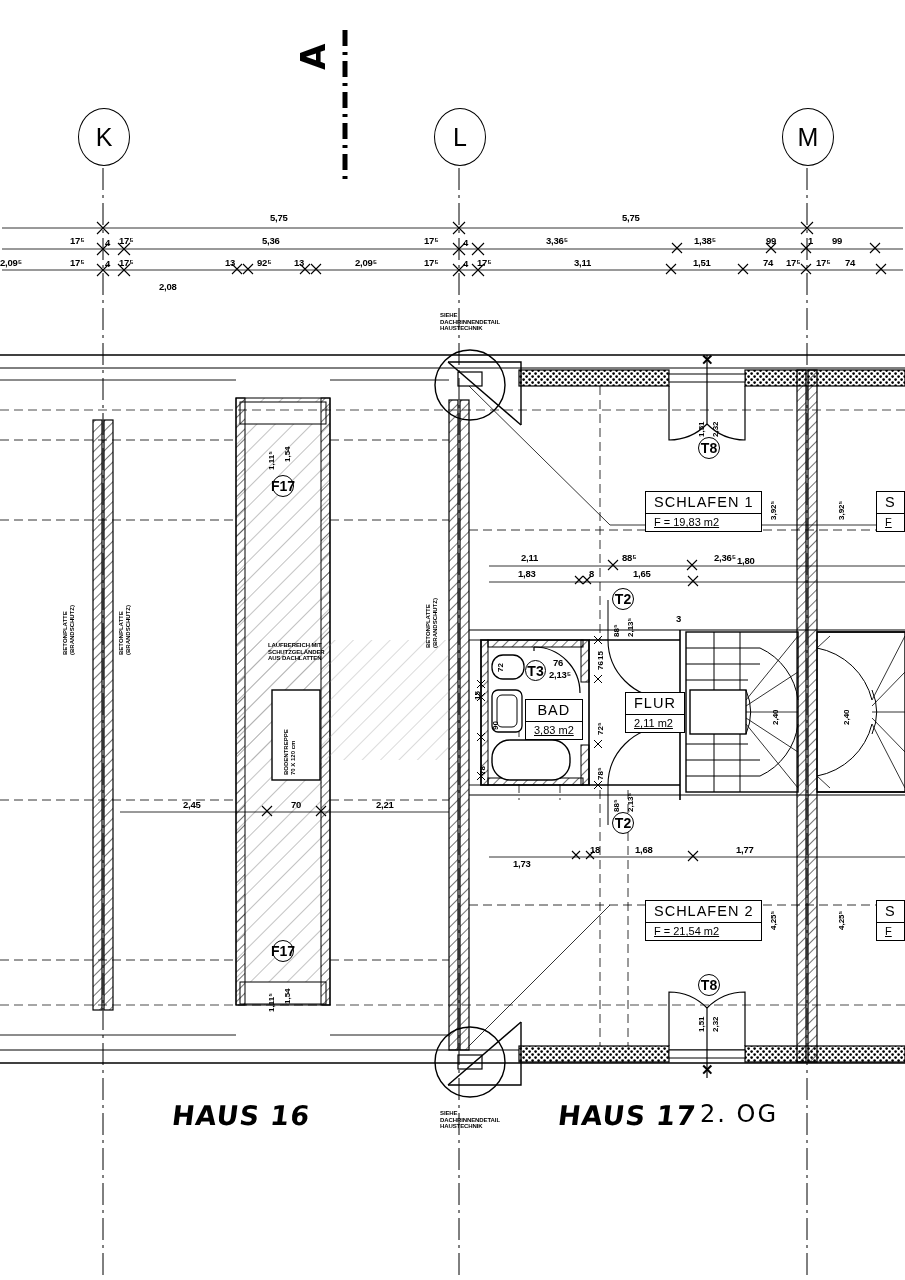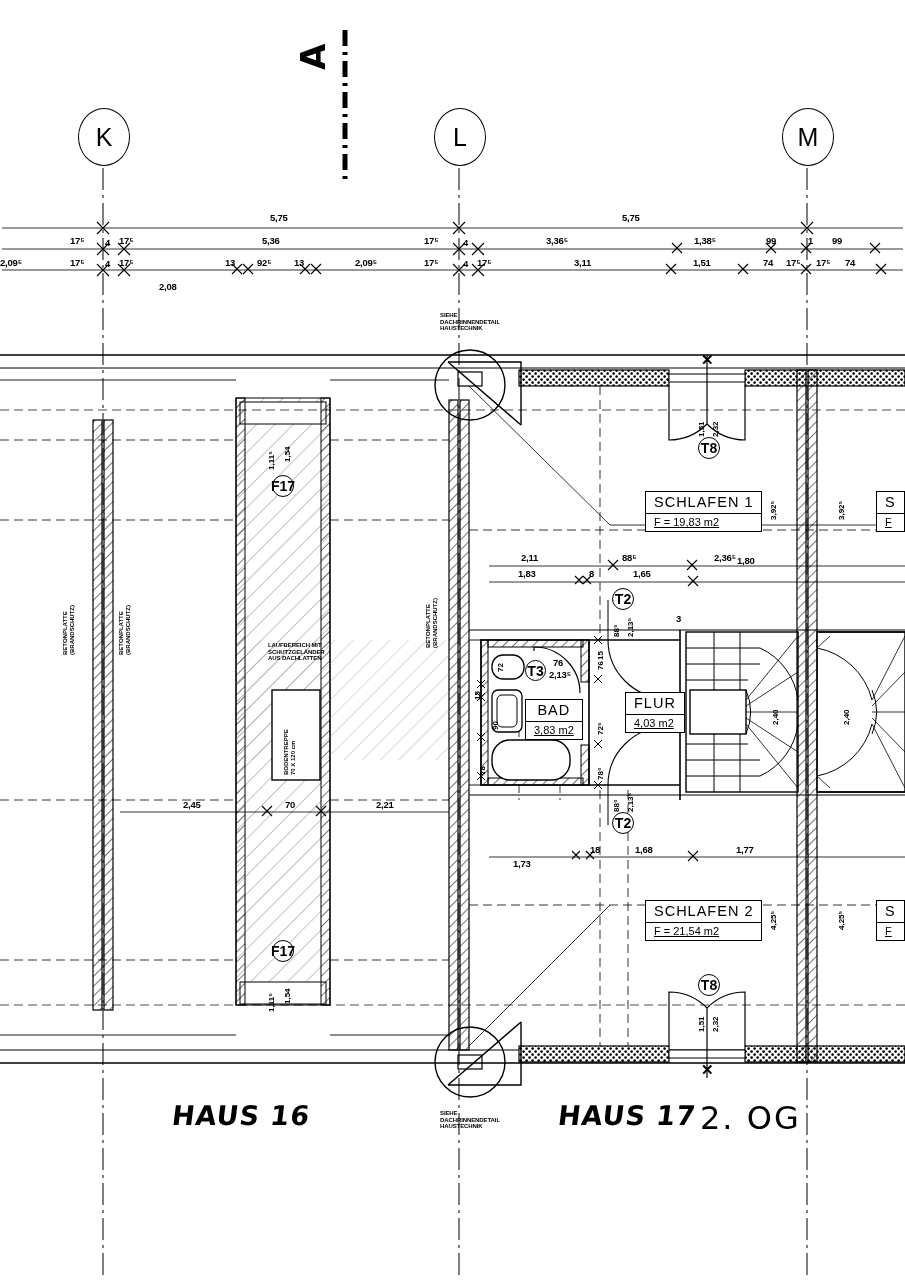--- a/index.html
+++ b/index.html
@@ -16,21 +16,21 @@
   .roomname{font-size:14.5px;letter-spacing:1px;}
   .roomarea{font-size:11px;}
   .bubble{position:absolute;border:1.6px solid #000;border-radius:50%;
           display:flex;align-items:center;justify-content:center;
           font-size:25px;background:#fff;}
   .tag{position:absolute;border:1.3px solid #000;border-radius:50%;
        display:flex;align-items:center;justify-content:center;
        font-size:14px;font-weight:bold;background:#fff;}
   .hand{font-family:"DejaVu Sans", sans-serif;font-weight:bold;
         font-size:27px;letter-spacing:1px;transform:skewX(-7deg);}
-  .hand2{font-family:"DejaVu Sans", sans-serif;font-size:32px;letter-spacing:2px;}
+  .hand2{font-family:"DejaVu Sans", sans-serif;font-size:24px;letter-spacing:2px;}
   .sectA{font-family:"DejaVu Sans", sans-serif;font-weight:bold;font-size:34px;
          transform-origin:50% 50%;transform:rotate(-90deg);}
   .roombox{position:absolute;border:1.2px solid #000;background:#fff;}
   .roombox .n{border-bottom:1.2px solid #000;padding:2px 8px 3px 8px;text-align:center;}
   .roombox .a{padding:2px 8px 3px 8px;text-decoration:underline;}
 </style>
 </head>
 <body>
 
 <svg id="plan" viewBox="0 0 905 1280">
@@ -381,21 +381,21 @@
   <div class="a roomarea">F = 21,54 m2</div>
 </div>
 
 <div class="roombox" style="left:525px;top:699px;">
   <div class="n roomname">BAD</div>
   <div class="a roomarea">3,83 m2</div>
 </div>
 
 <div class="roombox" style="left:625px;top:692px;">
   <div class="n roomname">FLUR</div>
-  <div class="a roomarea">4,03 m2</div>
+  <div class="a roomarea">2,11 m2</div>
 </div>
 
 <div class="roombox" style="left:876px;top:491px;">
   <div class="n roomname">S</div>
   <div class="a roomarea">F</div>
 </div>
 
 <div class="roombox" style="left:876px;top:900px;">
   <div class="n roomname">S</div>
   <div class="a roomarea">F</div>
@@ -450,21 +450,21 @@
 <div class="lbl dim" style="left:589px;top:569px;">8</div>
 <div class="lbl dim" style="left:633px;top:569px;">1,65</div>
 <div class="lbl dim" style="left:737px;top:556px;">1,80</div>
 
 <div class="lbl dim" style="left:513px;top:845px;margin-top:14px;">1,73</div>
 <div class="lbl dim" style="left:590px;top:845px;">18</div>
 <div class="lbl dim" style="left:635px;top:845px;">1,68</div>
 <div class="lbl dim" style="left:736px;top:845px;">1,77</div>
 
 <div class="lbl dim" style="left:183px;top:800px;">2,45</div>
-<div class="lbl dim" style="left:285px;top:800px;">70</div>
+<div class="lbl dim" style="left:291px;top:800px;">70</div>
 <div class="lbl dim" style="left:376px;top:800px;">2,21</div>
 
 <div class="lbl vdim" style="left:770px;top:520px;">3,92⁵</div>
 <div class="lbl vdim" style="left:838px;top:520px;">3,92⁵</div>
 <div class="lbl vdim" style="left:770px;top:930px;">4,25⁵</div>
 <div class="lbl vdim" style="left:838px;top:930px;">4,25⁵</div>
 <div class="lbl vdim" style="left:772px;top:725px;">2,40</div>
 <div class="lbl vdim" style="left:843px;top:725px;">2,40</div>
 <div class="lbl vdim" style="left:597px;top:735px;">72⁵</div>
 

